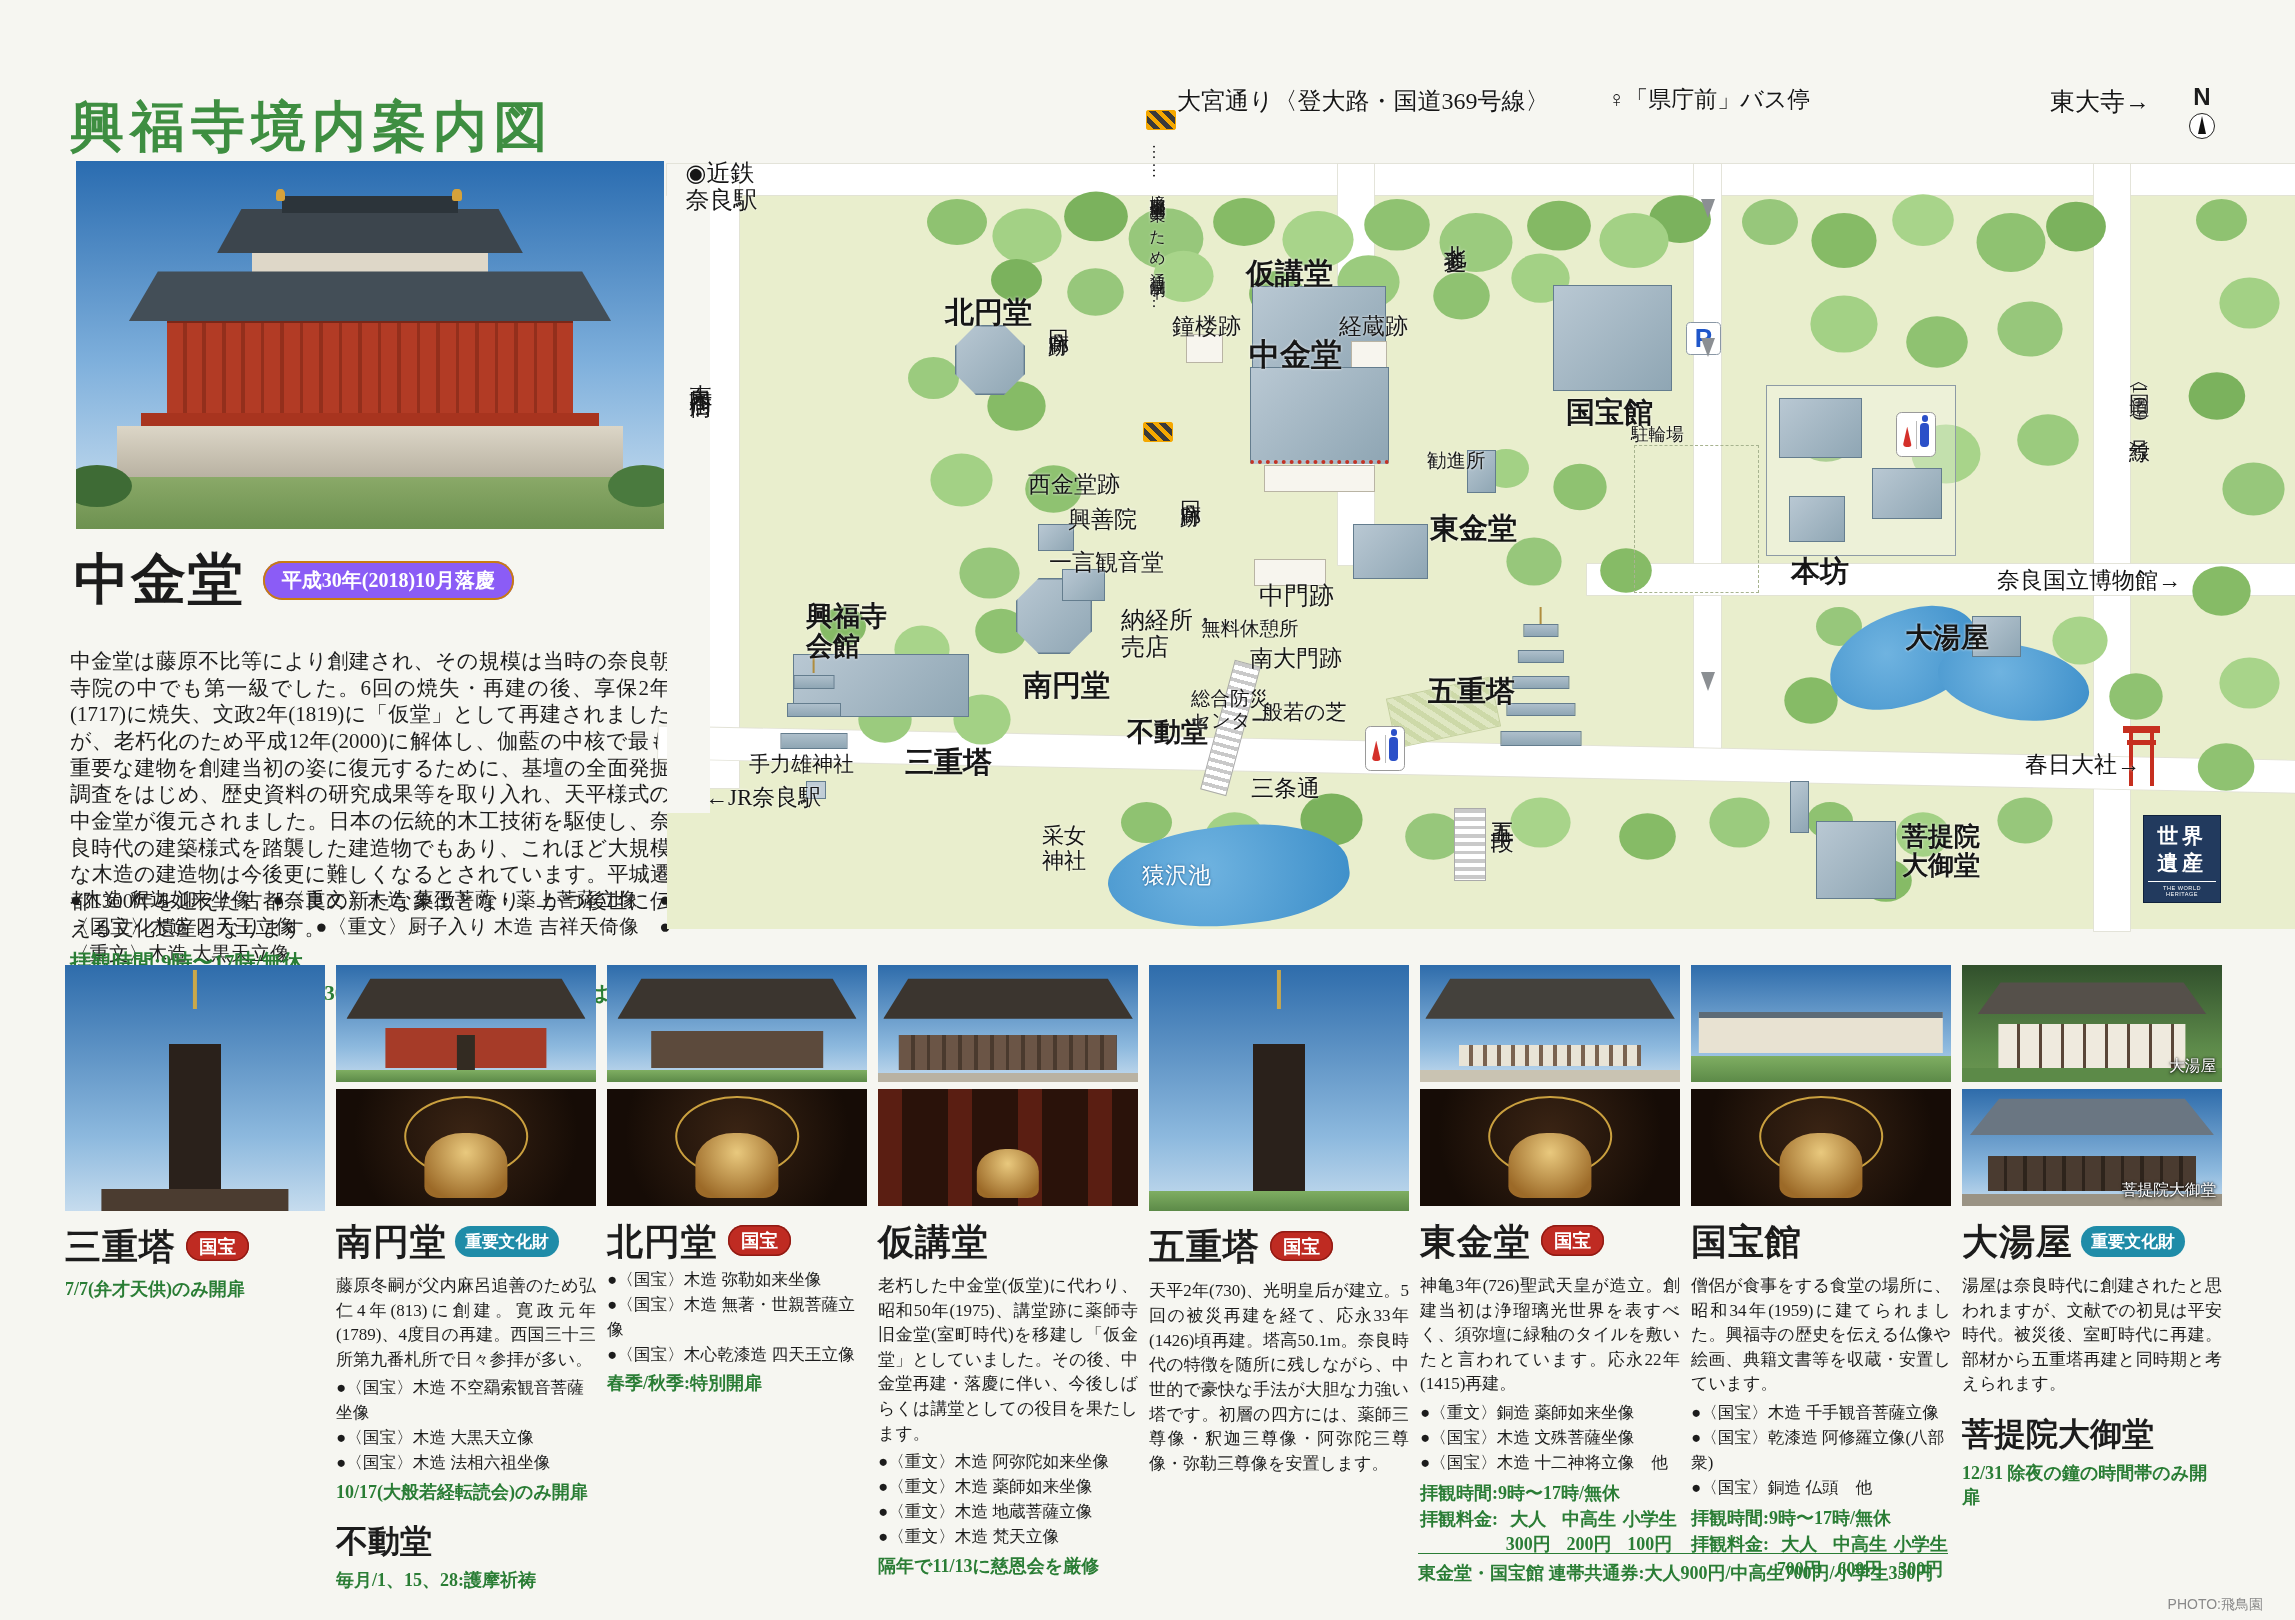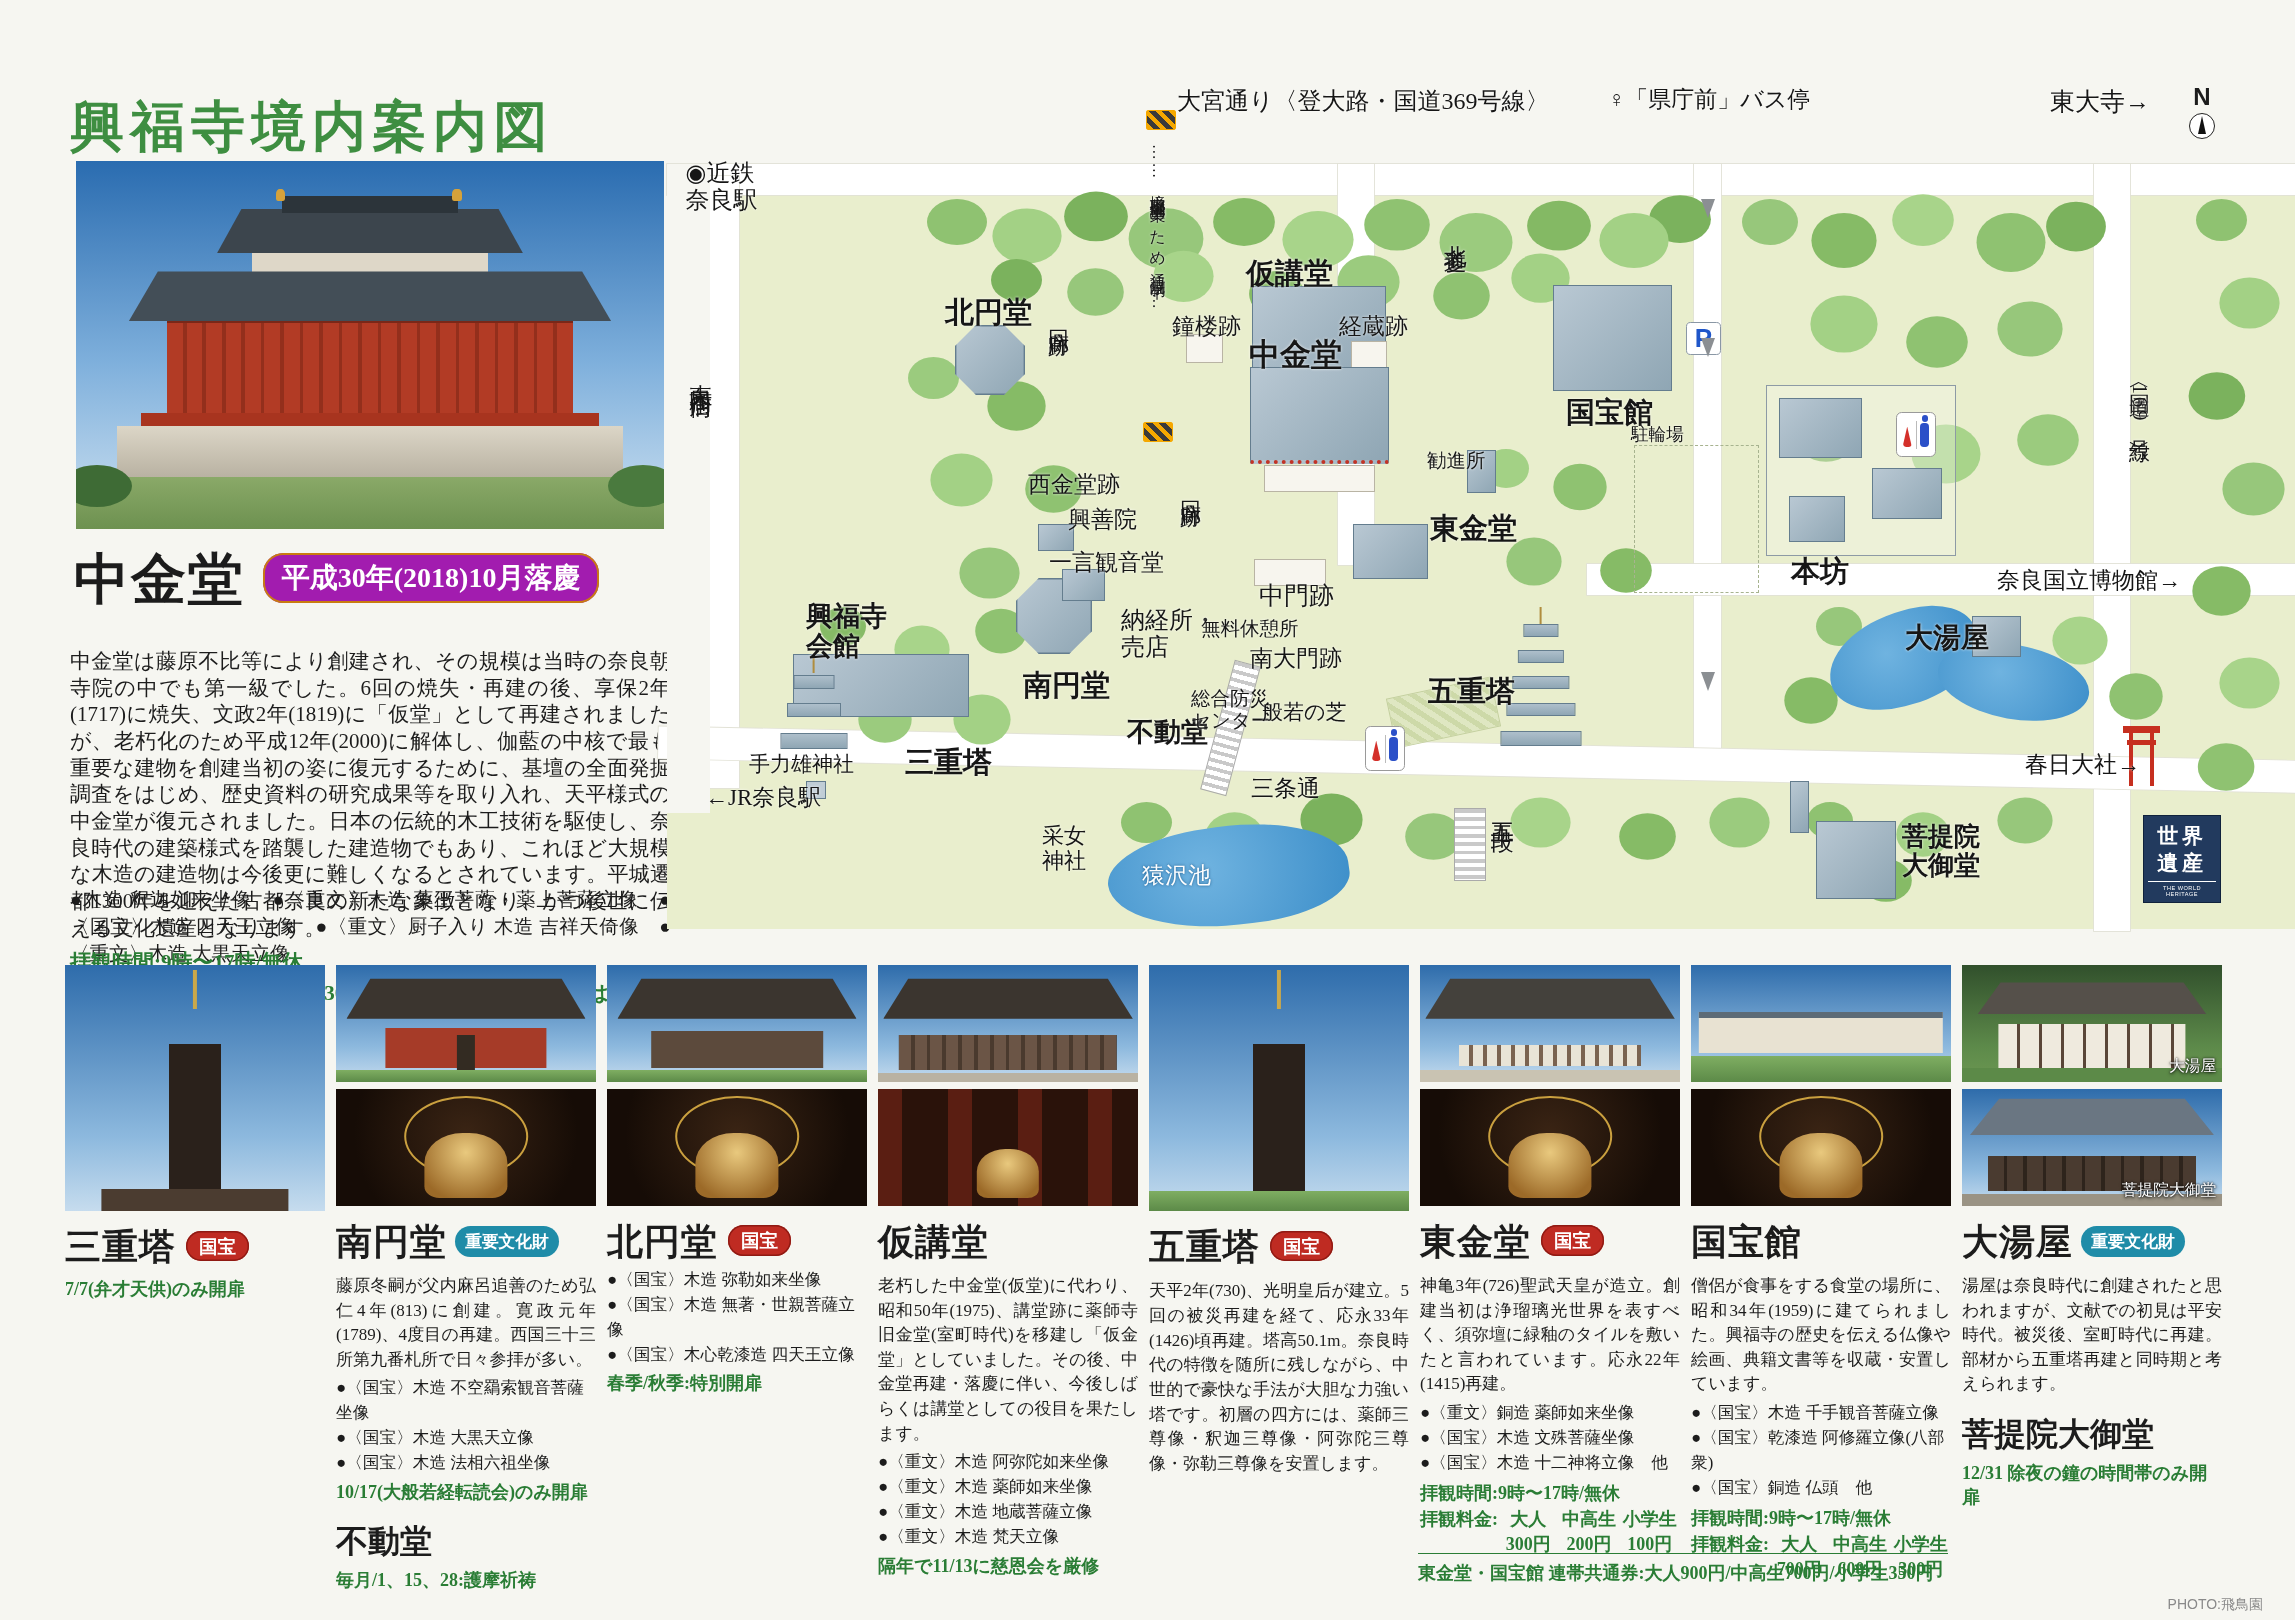--- a/index.html
+++ b/index.html
@@ -21,21 +21,21 @@
   .ck-body{position:absolute;left:15.5%;top:43.5%;width:69%;height:25%;background:repeating-linear-gradient(90deg,#b23b25 0 15.8px,#932f1c 15.8px 19.5px);border-top:2.8px solid #7a2718;}
   .ck-balustrade{position:absolute;left:11%;top:68.5%;width:78%;height:3.5%;background:#a8341f;}
   .ck-podium{position:absolute;left:7%;top:72%;width:86%;height:14%;background:linear-gradient(#dcd6c7,#b9b2a2);}
   .ck-ground{position:absolute;left:0;bottom:0;width:100%;height:14%;background:linear-gradient(#8aa968,#6d9150);}
   .ck-bush{position:absolute;bottom:6%;width:70px;height:42px;border-radius:50%;background:#3e6b35;}
   .ck-bush.l{left:-14px;} .ck-bush.r{right:-14px;background:#4a7a3e;}
 
   #ck-head{position:absolute;left:74px;top:543px;width:598px;}
   #ck-title{display:inline-block;font-size:55px;font-weight:bold;letter-spacing:1.9px;}
   .badge{display:inline-block;color:#fff;font-weight:bold;border-radius:20.4px;vertical-align:11px;}
-  #ck-badge{background:#a21caf;font-size:28px;padding:5.6px 18.5px;margin-left:16.7px;box-shadow:inset 0 0 0 1.9px #c97c10;}
+  #ck-badge{background:#8b5cf6;font-size:20px;padding:5.6px 18.5px;margin-left:16.7px;box-shadow:inset 0 0 0 1.9px #c97c10;}
   #ck-body-text{position:absolute;left:70px;top:627px;width:601px;font-size:21px;line-height:1.27;text-align:justify;}
   #ck-bullets{position:absolute;left:70px;top:866px;width:601px;font-size:19.5px;line-height:1.4;text-align:justify;}
   .green{color:#2a7d35;font-weight:bold;}
   #ck-hours{position:absolute;left:70px;top:927px;font-size:21px;}
   #ck-fees{position:absolute;left:70px;top:958px;font-size:21px;}
 
   
   #map{position:absolute;left:667px;top:60px;width:1628px;height:869px;background:#e9eecd;}
   #map .white-top{position:absolute;left:0;top:0;width:100%;height:104px;background:#f6f6f1;}
   #map .outside-left{position:absolute;left:0;top:104px;width:43px;height:649px;background:#f6f6f1;}

